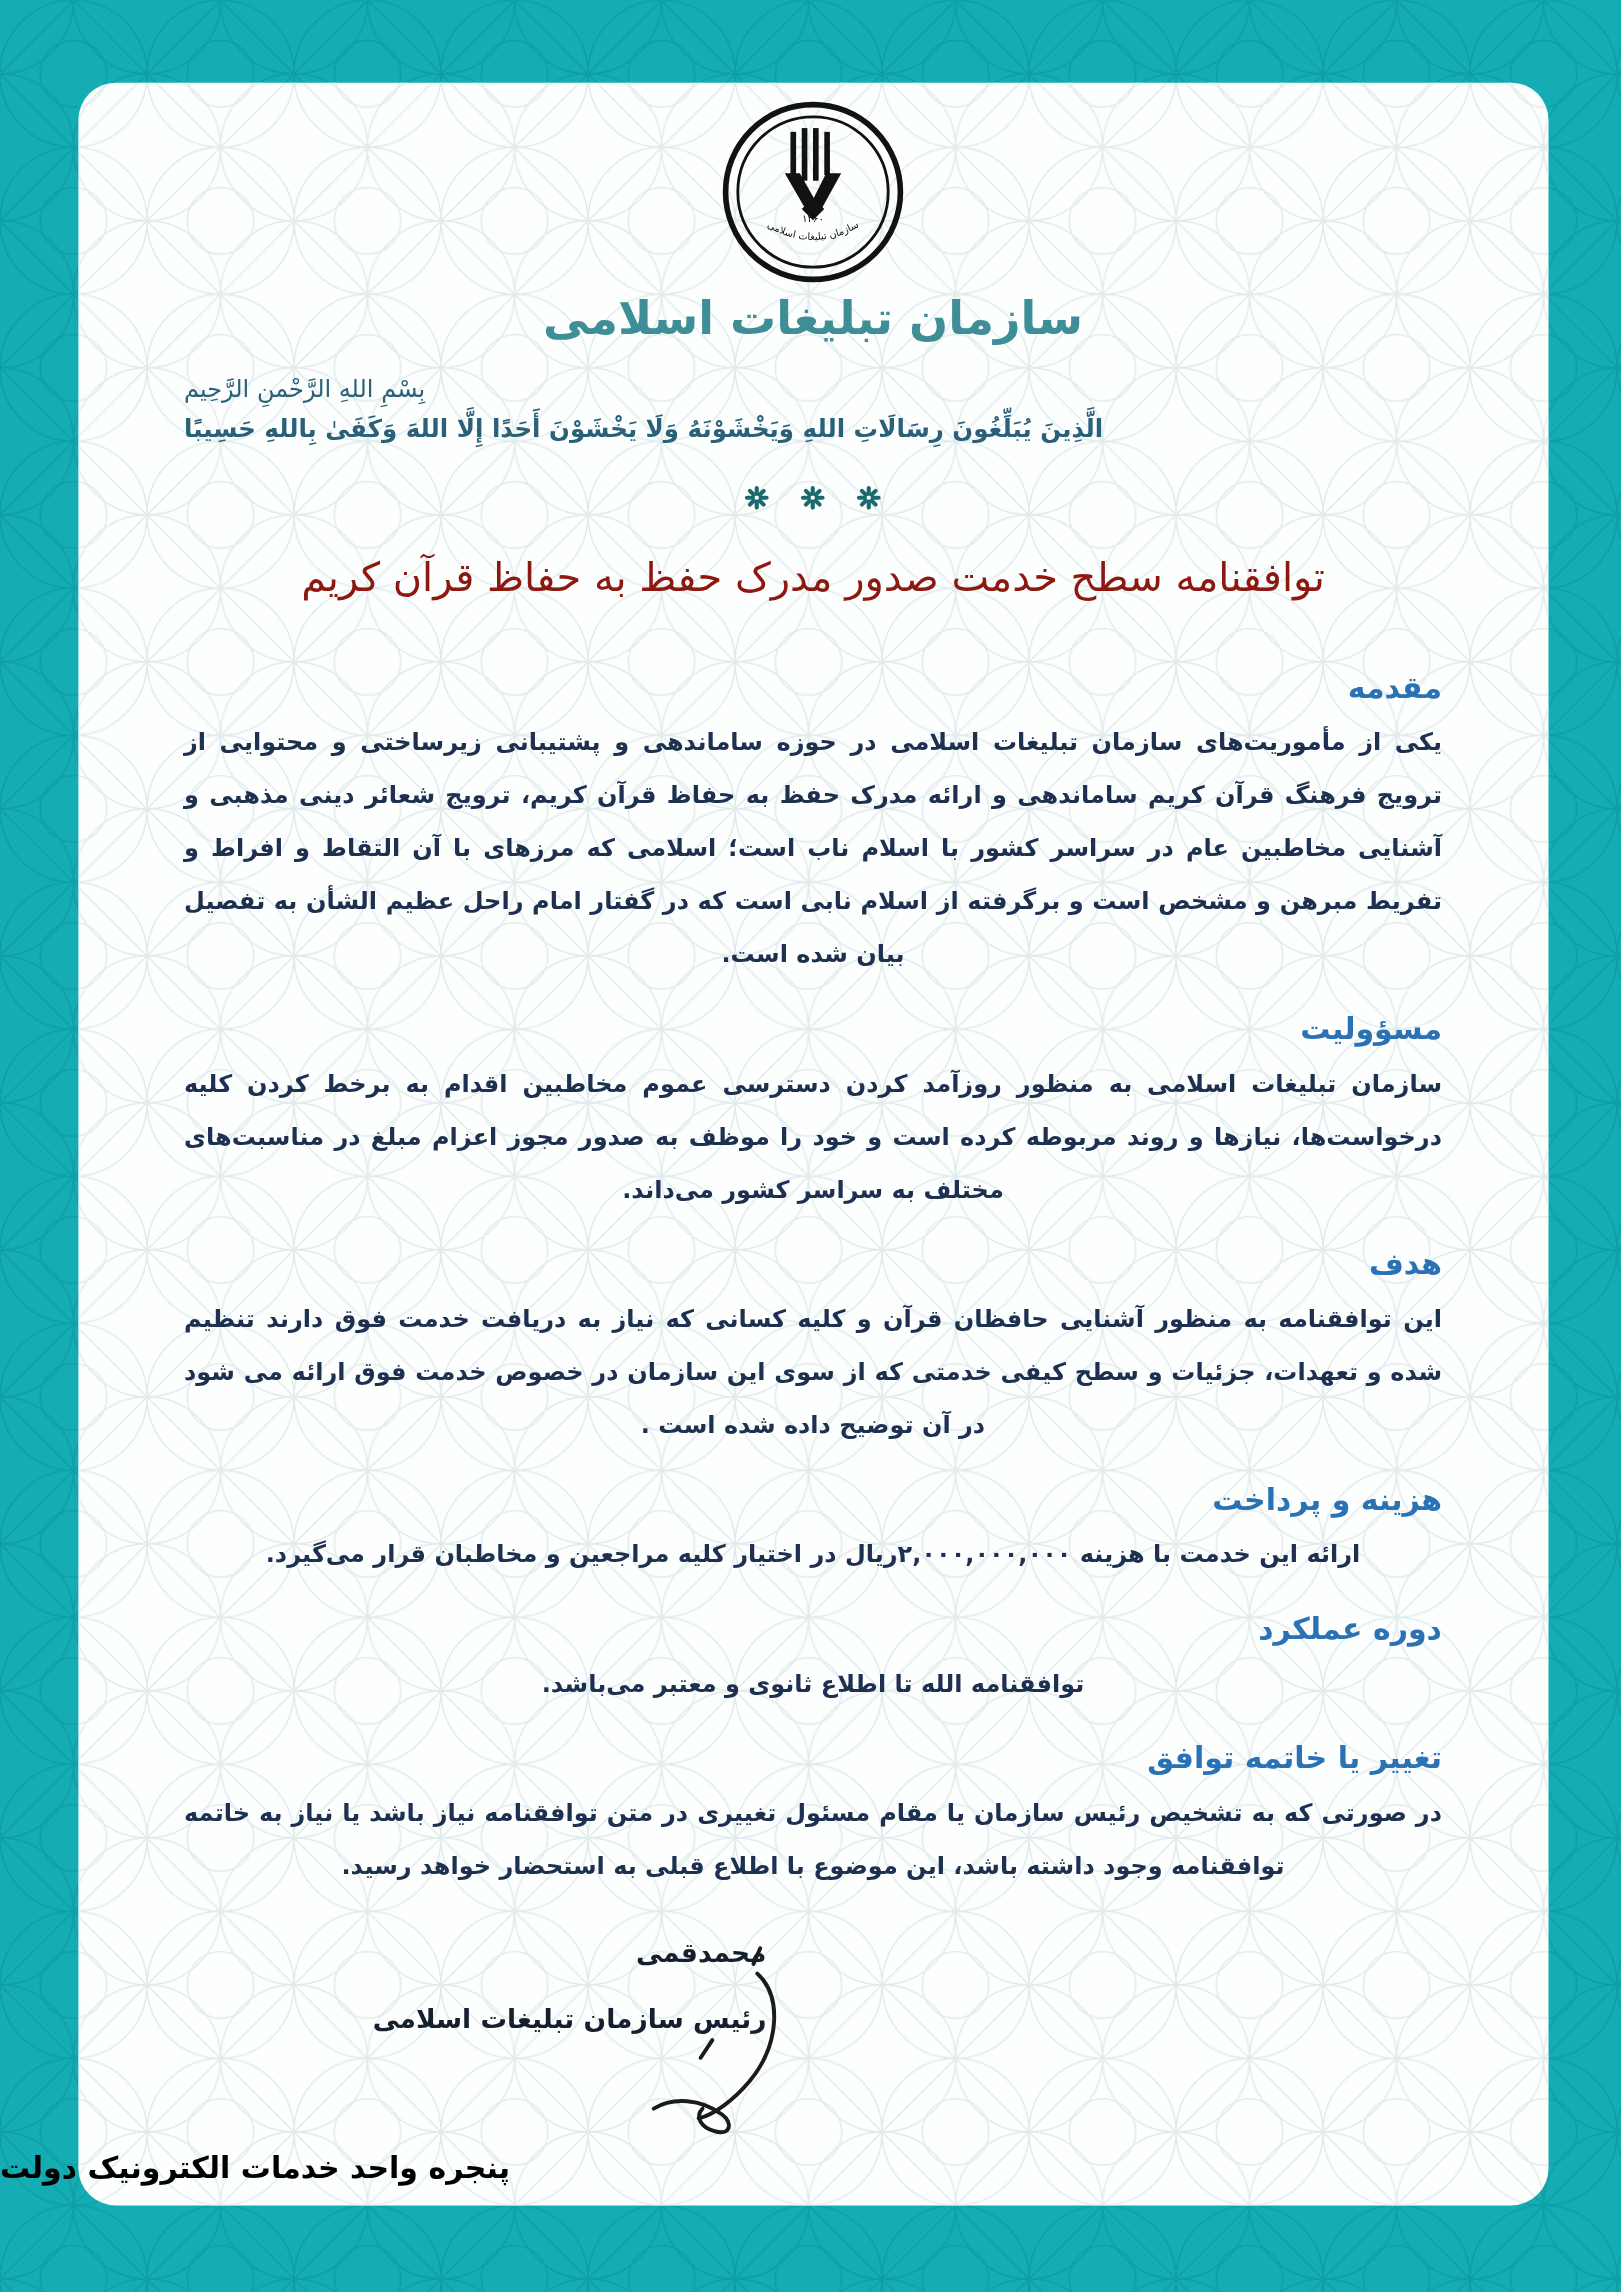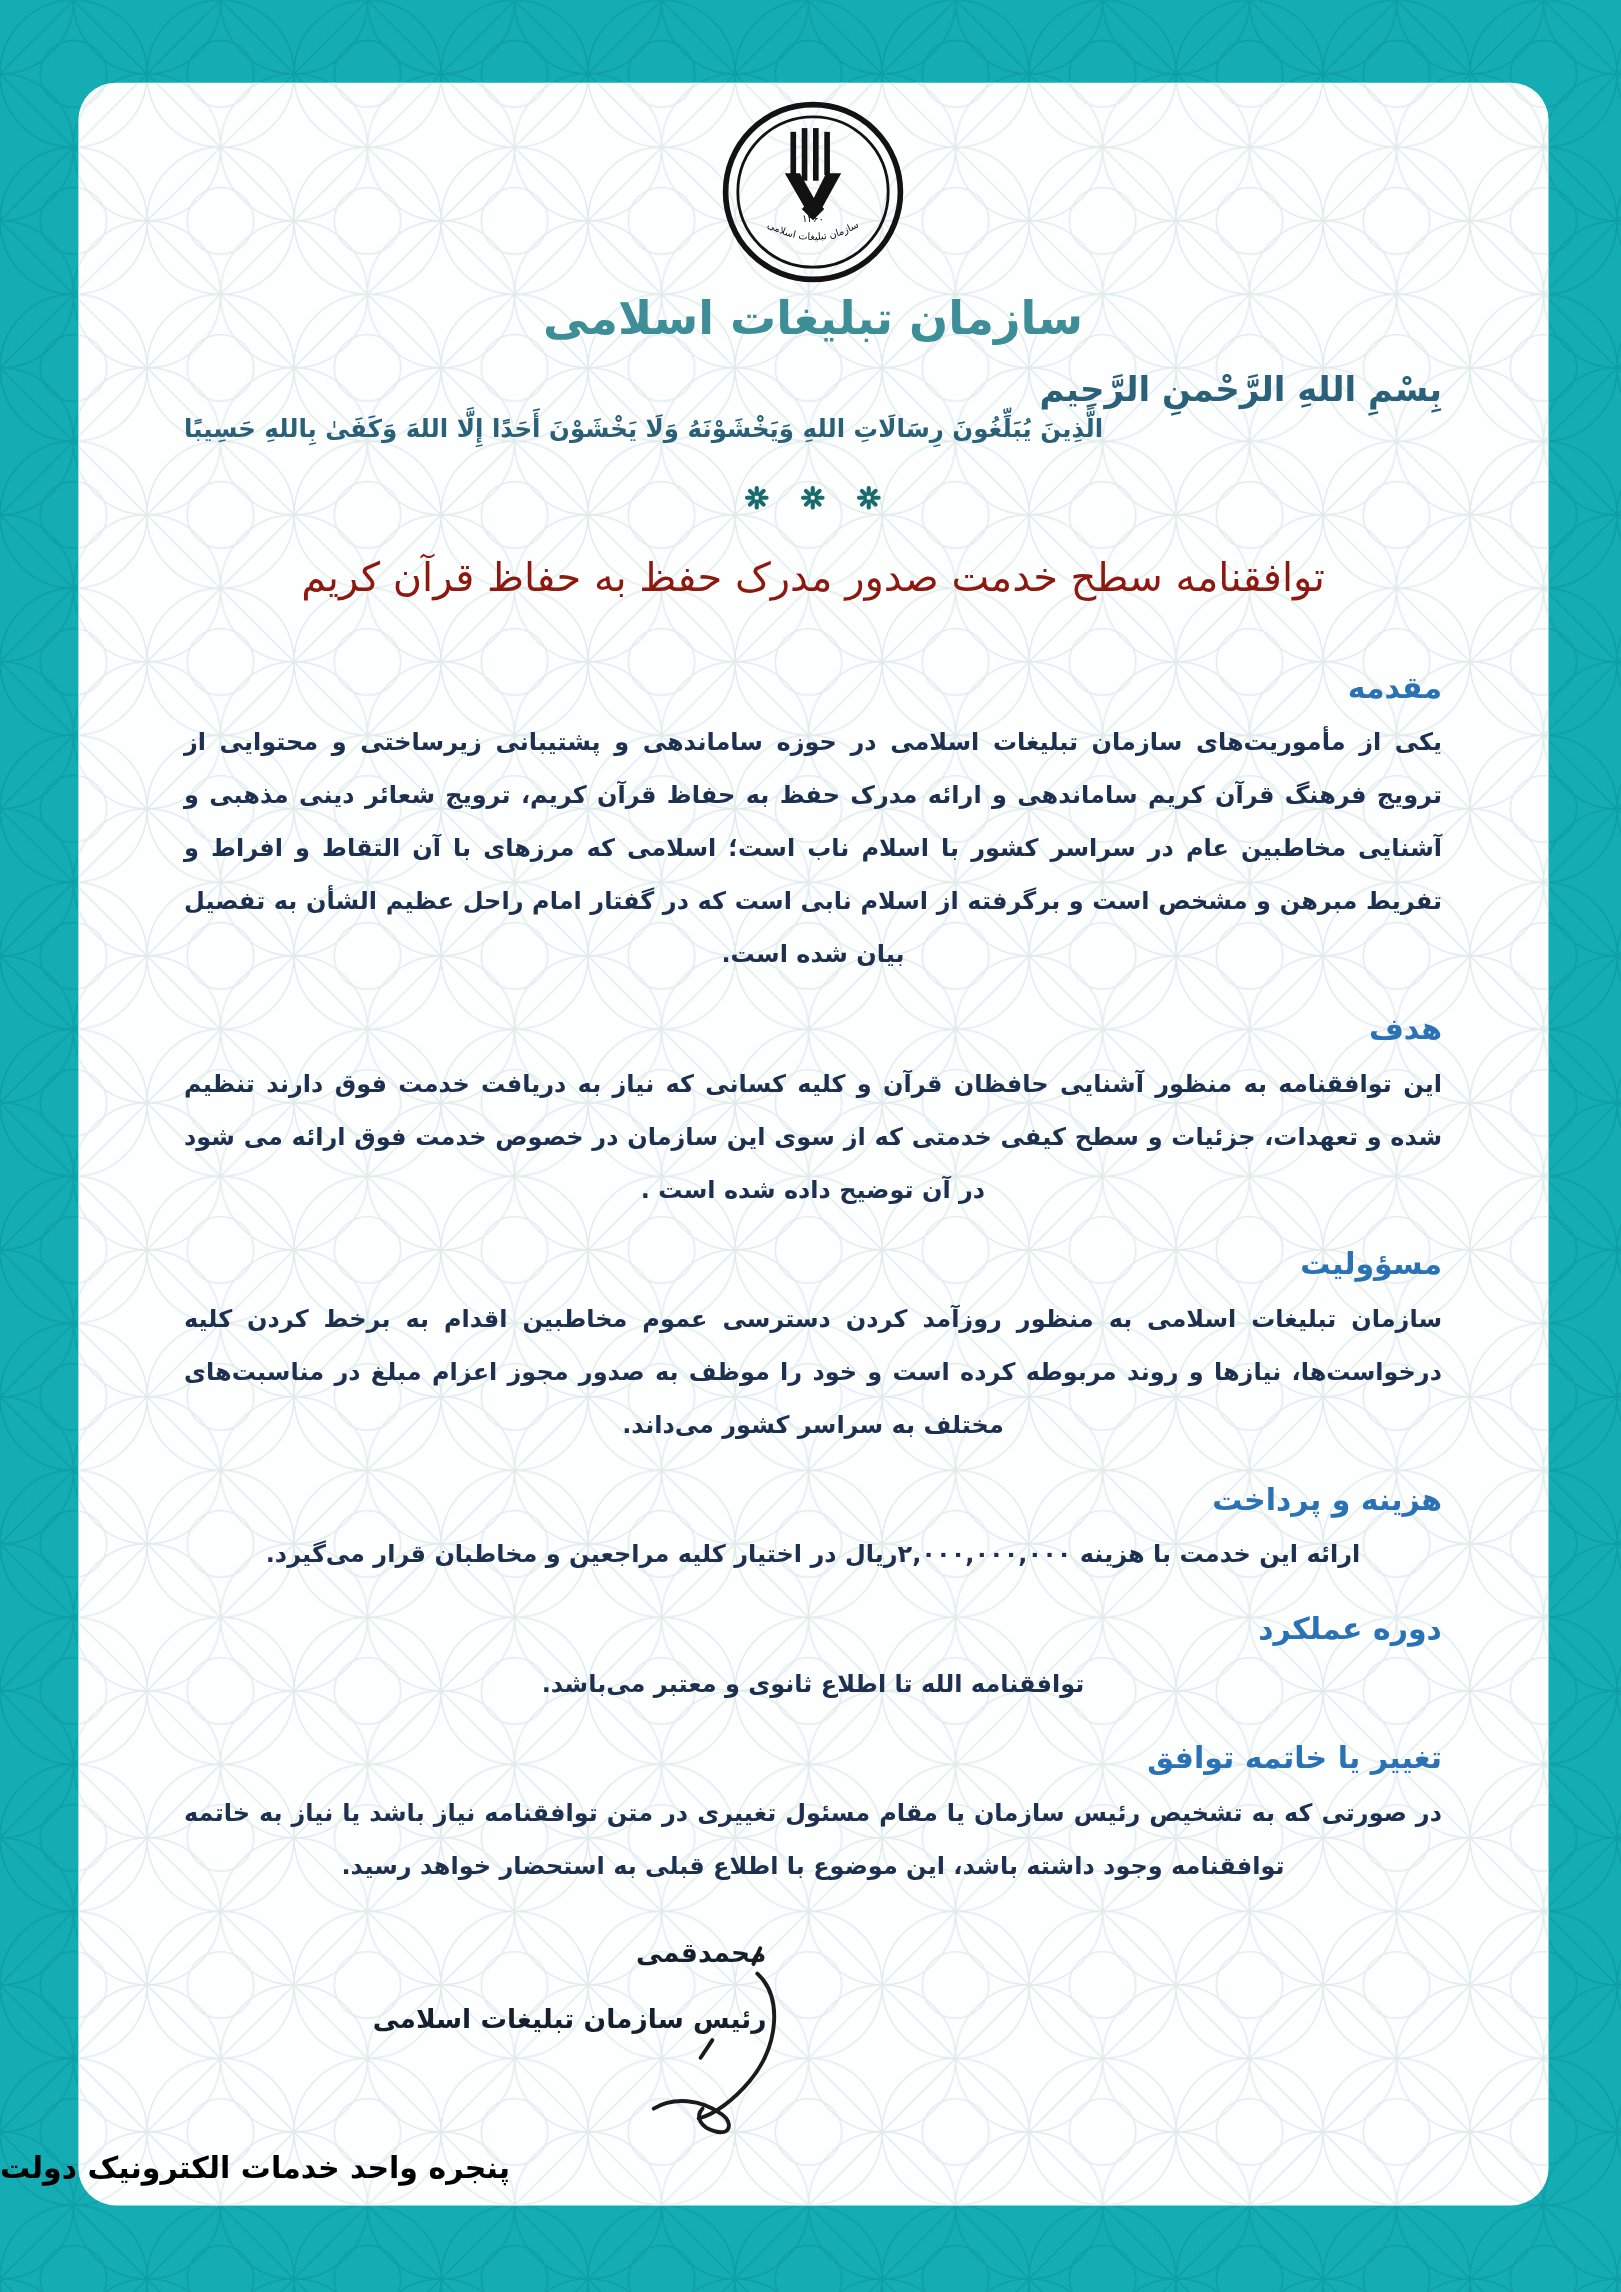--- a/index.html
+++ b/index.html
@@ -16,21 +16,21 @@
     position:absolute;left:78px;top:82px;width:1470px;height:1963px;
     z-index:2;box-sizing:border-box;padding:0 106px;direction:rtl;
   }
   .logo-wrap{text-align:center;margin-top:15.7px;}
   .logo-wrap svg{display:inline-block;}
   .calligraphy{
     text-align:center;color:#3d8e96;font-size:46px;font-weight:bold;
     margin-top:0;letter-spacing:-1px;line-height:57px;
   }
   .bismillah{
-    text-align:right;color:#2a6078;font-weight:bold;font-size:34px;
+    text-align:left;color:#2a6078;font-weight:normal;font-size:24px;
     margin-top:23.5px;line-height:39px;
   }
   .verse{
     text-align:left;color:#2a6078;font-weight:bold;font-size:24.5px;
     line-height:39px;
   }
   .ornament{text-align:center;margin-top:37px;line-height:0;}
   .ornament svg{margin:0 12.7px;}
   .doc-title{
     text-align:center;color:#8c1810;font-size:40px;font-weight:normal;
@@ -168,27 +168,27 @@
     </div>
 
     <h1 class="doc-title">توافقنامه سطح خدمت صدور مدرک حفظ به حفاظ قرآن کریم</h1>
 
     <section>
       <h2 class="sec-head">مقدمه</h2>
       <p class="sec-body">یکی از مأموریت‌های سازمان تبلیغات اسلامی در حوزه ساماندهی و پشتیبانی زیرساختی و محتوایی از ترویج فرهنگ قرآن کریم ساماندهی و ارائه مدرک حفظ به حفاظ قرآن کریم، ترویج شعائر دینی مذهبی و آشنایی مخاطبین عام در سراسر کشور با اسلام ناب است؛ اسلامی که مرزهای با آن التقاط و افراط و تفریط مبرهن و مشخص است و برگرفته از اسلام نابی است که در گفتار امام راحل عظیم الشأن به تفصیل بیان شده است.</p>
     </section>
 
     <section>
+      <h2 class="sec-head">مسؤولیت</h2>
+      <p class="sec-body">سازمان تبلیغات اسلامی به منظور روزآمد کردن دسترسی عموم مخاطبین اقدام به برخط کردن کلیه درخواست‌ها، نیازها و روند مربوطه کرده است و خود را موظف به صدور مجوز اعزام مبلغ در مناسبت‌های مختلف به سراسر کشور می‌داند.</p>
+    </section>
+
+    <section>
       <h2 class="sec-head">هدف</h2>
       <p class="sec-body">این توافقنامه به منظور آشنایی حافظان قرآن و کلیه کسانی که نیاز به دریافت خدمت فوق دارند تنظیم شده و تعهدات، جزئیات و سطح کیفی خدمتی که از سوی این سازمان در خصوص خدمت فوق ارائه می شود در آن توضیح داده شده است .</p>
-    </section>
-
-    <section>
-      <h2 class="sec-head">مسؤولیت</h2>
-      <p class="sec-body">سازمان تبلیغات اسلامی به منظور روزآمد کردن دسترسی عموم مخاطبین اقدام به برخط کردن کلیه درخواست‌ها، نیازها و روند مربوطه کرده است و خود را موظف به صدور مجوز اعزام مبلغ در مناسبت‌های مختلف به سراسر کشور می‌داند.</p>
     </section>
 
     <section>
       <h2 class="sec-head">هزینه و پرداخت</h2>
       <p class="sec-body">ارائه این خدمت با هزینه ۲,۰۰۰,۰۰۰,۰۰۰ریال در اختیار کلیه مراجعین و مخاطبان قرار می‌گیرد.</p>
     </section>
 
     <section>
       <h2 class="sec-head">دوره عملکرد</h2>
       <p class="sec-body">توافقنامه الله تا اطلاع ثانوی و معتبر می‌باشد.</p>

